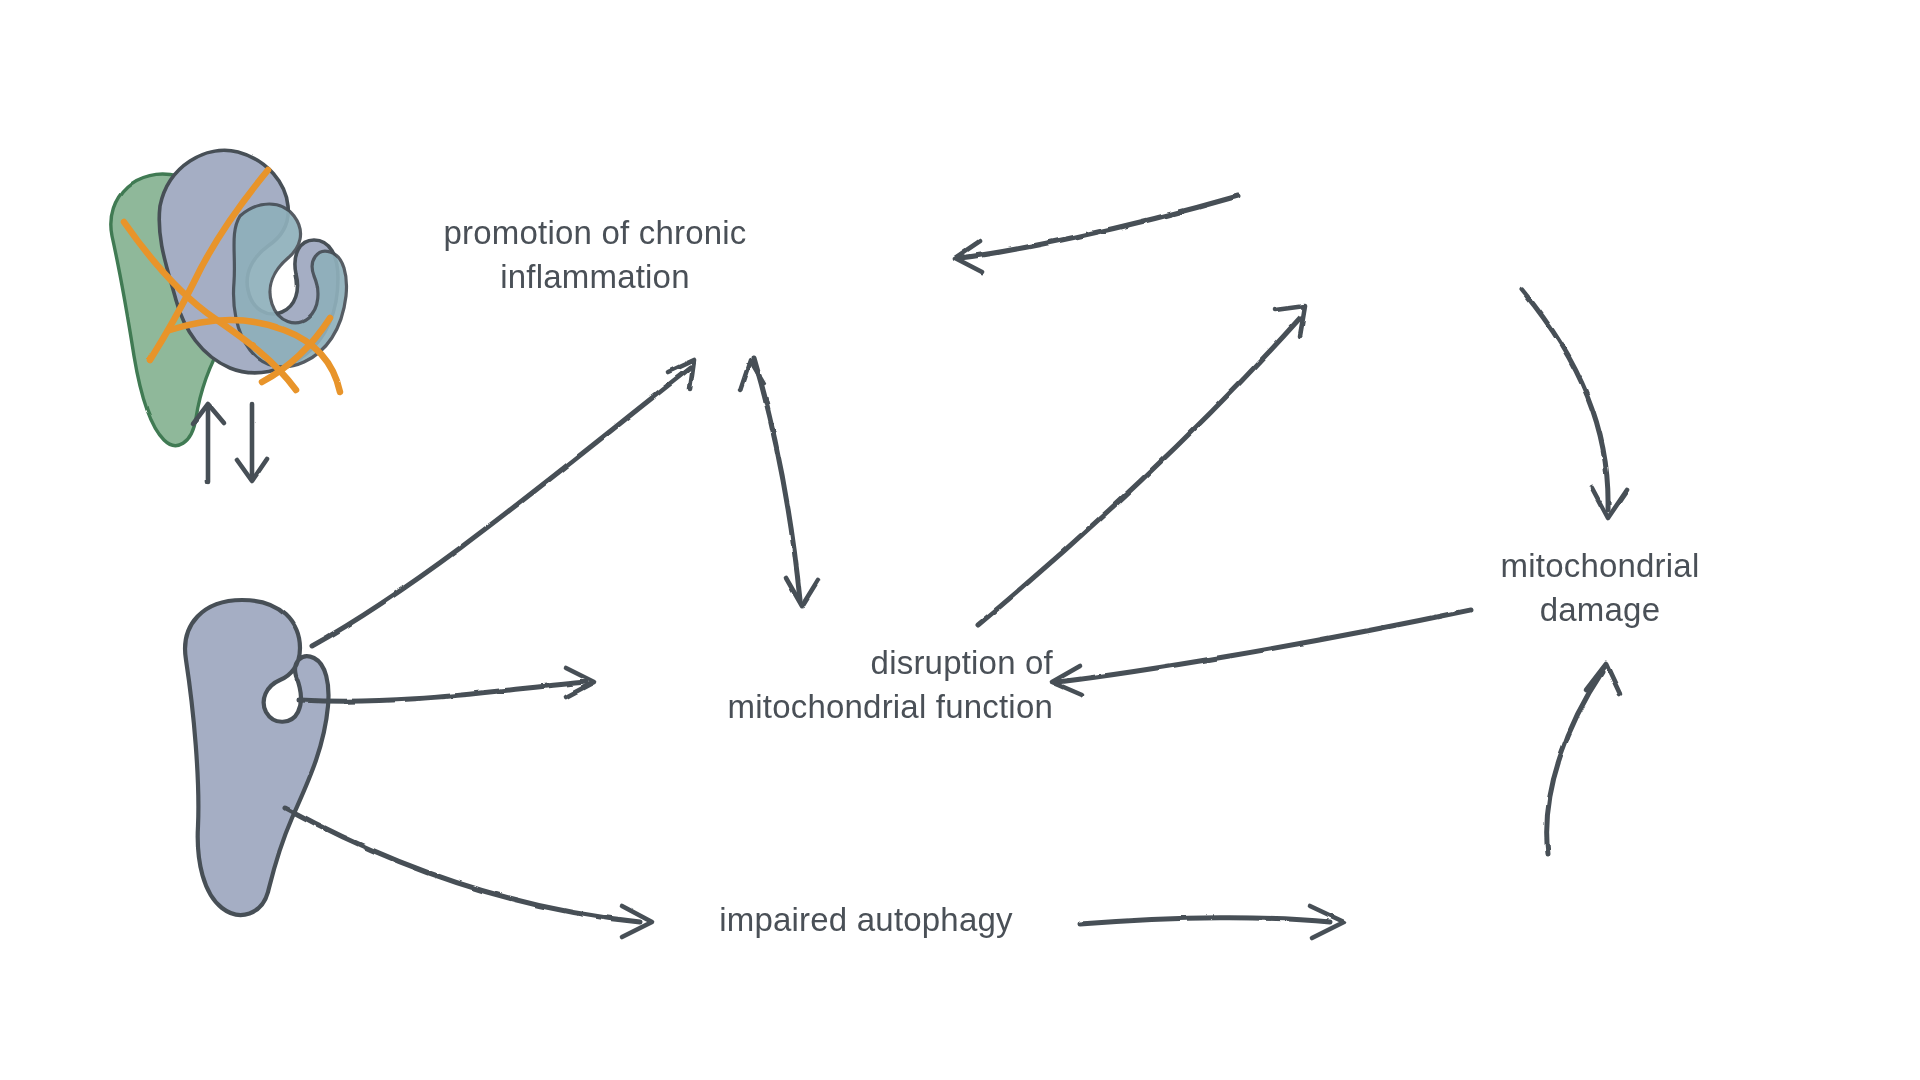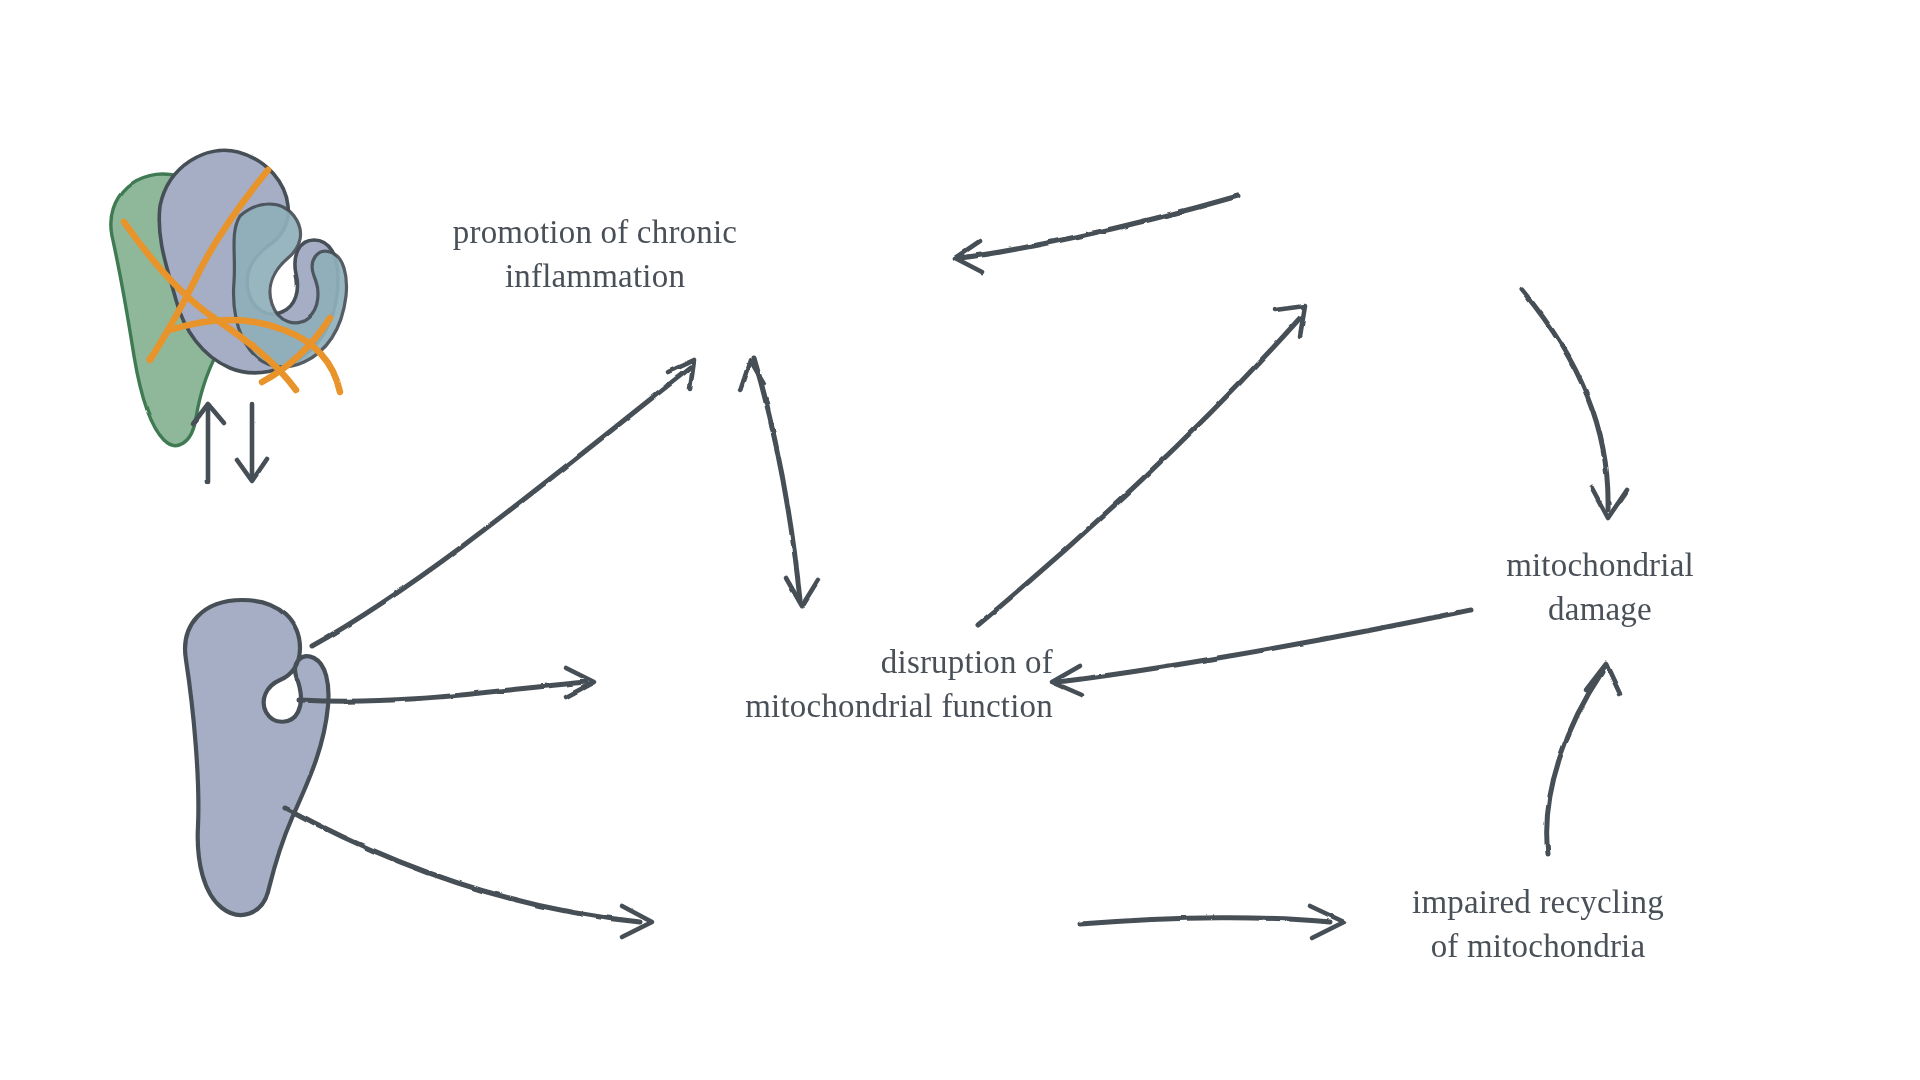--- a/index.html
+++ b/index.html
@@ -1,21 +1,21 @@
 <!DOCTYPE html>
 <html><head>
 <meta charset="utf-8">
 <style>
   html,body{margin:0;padding:0;background:#ffffff;}
   body{
     width:1920px;height:1080px;
     font-family:"Liberation Sans","DejaVu Sans",sans-serif;
     overflow:hidden;position:relative;
   }
-  #stage{position:absolute;left:0;top:0;width:1920px;height:1080px;font-family:Liberation Serif, serif;}
+  #stage{position:absolute;left:0;top:0;width:1920px;height:1080px;}
   #canvas{position:absolute;left:0;top:0;width:1920px;height:1080px;}
 
   .node{
     position:absolute;
     color:#4a5057;
     font-size:33px;
     line-height:1.32;
     text-align:center;
     letter-spacing:.2px;
     white-space:pre-line;
@@ -183,17 +183,16 @@
   <div class="node" id="n-inflammation">promotion of chronic
 inflammation</div>
 
 
   <div class="node" id="n-disruption">disruption of
 mitochondrial function</div>
 
   <div class="node" id="n-mitodamage">mitochondrial
 damage</div>
 
+  <div class="node" id="n-autophagy">impaired autophagy</div>
 
-  <div class="node" id="n-recycling">impaired recycling
-of mitochondria</div>
 
 </div>
 
 </body></html>

